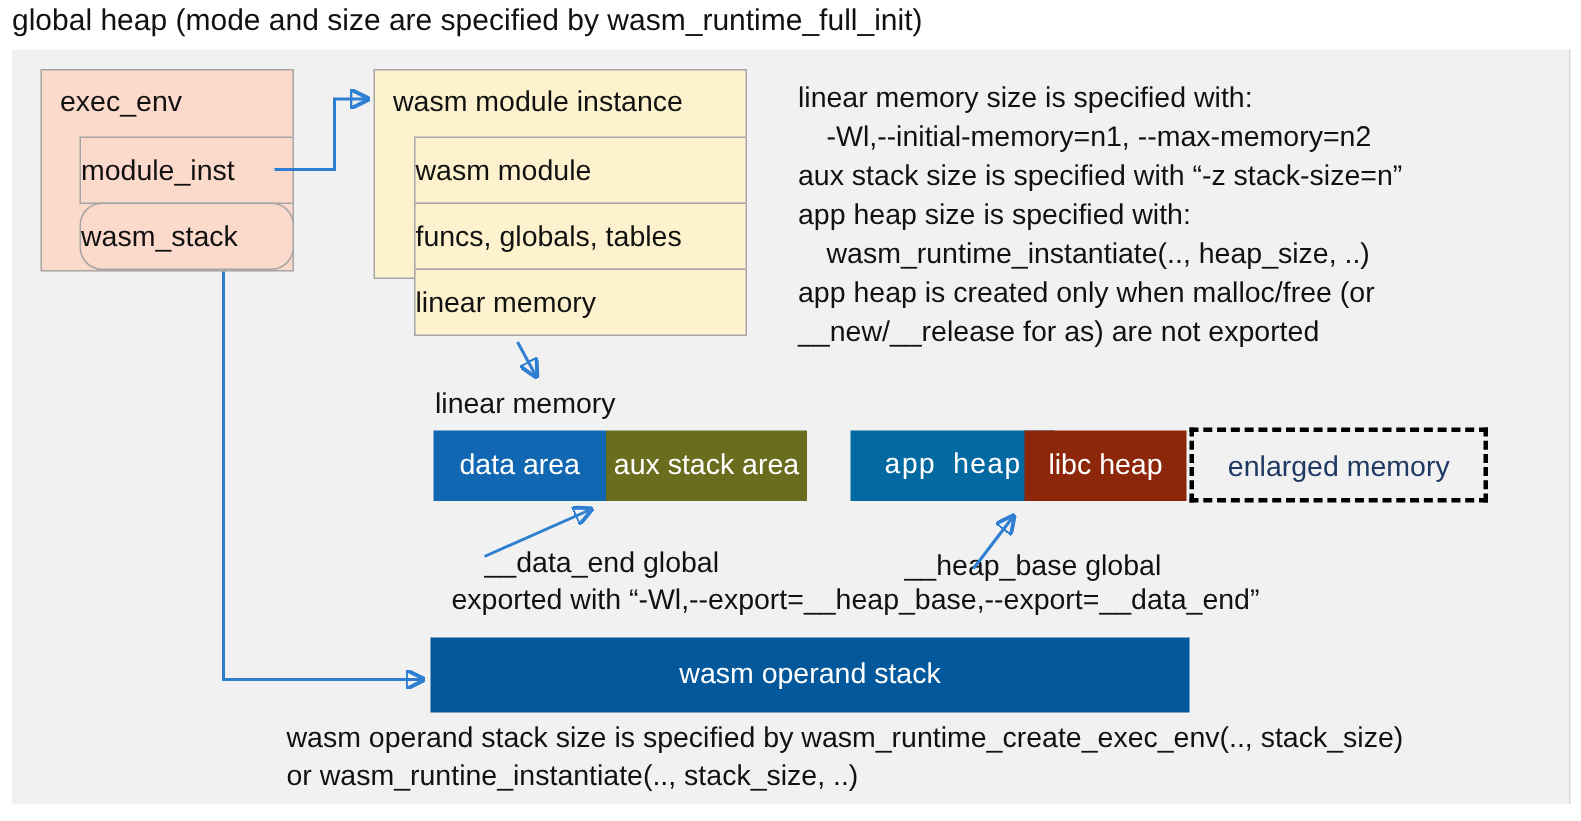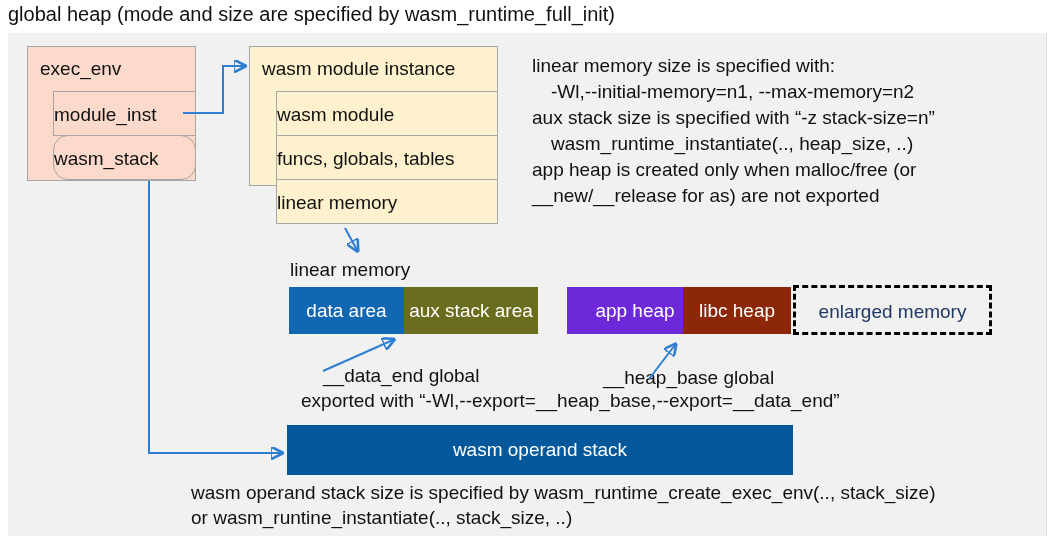--- a/index.html
+++ b/index.html
@@ -22,21 +22,21 @@
   
   svg.wires{position:absolute;left:0;top:0;width:1054px;height:547px;pointer-events:none;}
   svg.wires path{fill:none;stroke:#2e7fd2;stroke-width:2;}
 
   .lm-label{position:absolute;left:290px;top:259px;font-size:19px;white-space:nowrap;}
 
   
   .seg{position:absolute;top:287px;height:47px;line-height:47px;text-align:center;color:#fff;font-size:19px;white-space:nowrap;box-sizing:border-box;}
   .seg-data{left:289px;width:115px;background:#1167b1;}
   .seg-aux{left:404px;width:134px;background:#6b6d1e;}
-  .seg-app{left:567px;width:136px;background:#6d28d9;}
+  .seg-app{left:567px;width:136px;background:#0369a1;font-family:Liberation Mono, monospace;}
   .seg-libc{left:683px;width:108px;background:#8c2709;}
   .seg-enlarged{left:793px;top:285px;width:199px;height:50px;line-height:47px;background:transparent;border:3px dashed #000;color:#1f3864;}
 
   .annot{position:absolute;font-size:19px;white-space:nowrap;color:#111;}
   .data-end{left:323px;top:365px;}
   .heap-base{left:603px;top:367px;}
   .export-note{left:301px;top:390px;}
 
   .opstack{position:absolute;left:287px;top:425px;width:506px;height:50px;background:#02589b;color:#fff;font-size:19px;line-height:50px;text-align:center;}
 
@@ -66,20 +66,21 @@
     <div class="hdr">wasm module instance</div>
     <div class="row" style="top:44px;">wasm module</div>
     <div class="row" style="top:88px;">funcs, globals, tables</div>
     <div class="row" style="top:132px;">linear memory</div>
   </div>
 
   <div class="notes">
     <div>linear memory size is specified with:</div>
     <div class="indent">-Wl,--initial-memory=n1, --max-memory=n2</div>
     <div>aux stack size is specified with “-z stack-size=n”</div>
+    <div>app heap size is specified with:</div>
     <div class="indent">wasm_runtime_instantiate(.., heap_size, ..)</div>
     <div>app heap is created only when malloc/free (or</div>
     <div>__new/__release for as) are not exported</div>
   </div>
 
   <div class="lm-label">linear memory</div>
   <div class="seg seg-data">data area</div>
   <div class="seg seg-aux">aux stack area</div>
   <div class="seg seg-app">app heap</div>
   <div class="seg seg-libc">libc heap</div>

